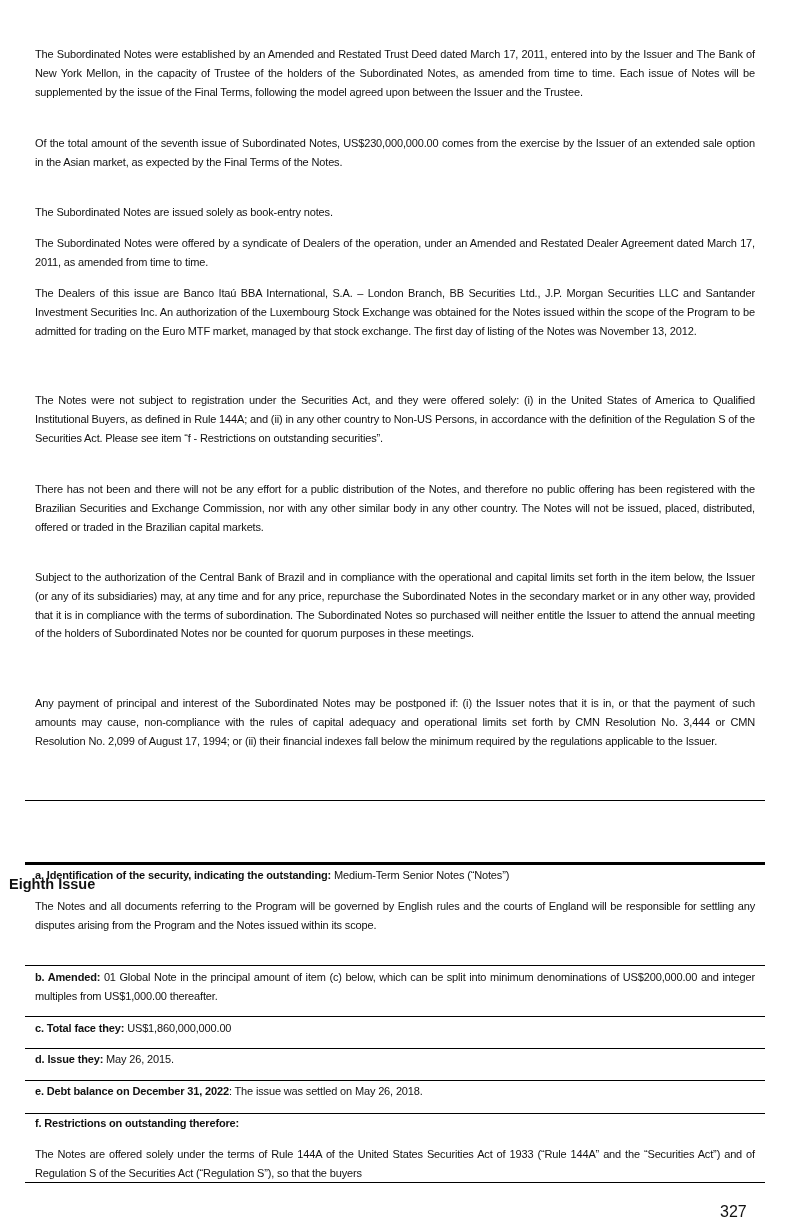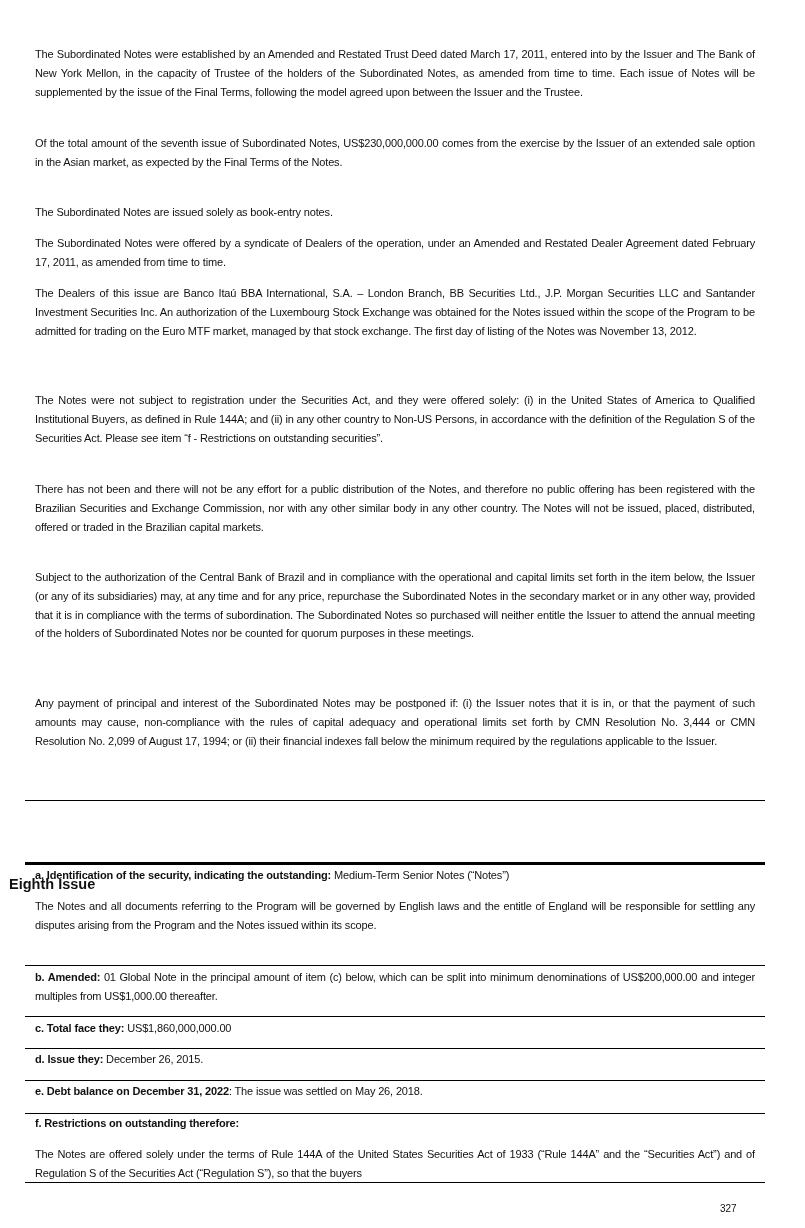--- a/index.html
+++ b/index.html
@@ -3,55 +3,55 @@
   <meta charset="utf-8">
   <style>
     html, body { margin: 0; padding: 0; background: #ffffff; }
     body { width: 805px; height: 1228px; position: relative; overflow: hidden;
       font-family: "Liberation Sans", sans-serif; color: #111; }
     .p { position: absolute; left: 35px; width: 720px; font-size: 11px; line-height: 18.8px;
       text-align: justify; letter-spacing: -0.15px; margin: 0; }
     .b { font-weight: bold; }
     .rule { position: absolute; background: #000; }
     .h { position: absolute; left: 9px; font-size: 14.5px; font-weight: bold; margin: 0; }
-    .pagenum { position: absolute; left: 720px; top: 1203px; font-size: 10px; }
+    .pagenum { position: absolute; left: 720px; top: 1203px; font-size: 16px; }
   </style>
 </head>
 <body>
 
 <p class="p" style="top:45px">The Subordinated Notes were established by an Amended and Restated Trust Deed dated March 17, 2011, entered into by the Issuer and The Bank of New York Mellon, in the capacity of Trustee of the holders of the Subordinated Notes, as amended from time to time. Each issue of Notes will be supplemented by the issue of the Final Terms, following the model agreed upon between the Issuer and the Trustee.</p>
 <p class="p" style="top:134px">Of the total amount of the seventh issue of Subordinated Notes, US$230,000,000.00 comes from the exercise by the Issuer of an extended sale option in the Asian market, as expected by the Final Terms of the Notes.</p>
 <p class="p" style="top:203px">The Subordinated Notes are issued solely as book-entry notes.</p>
-<p class="p" style="top:234px">The Subordinated Notes were offered by a syndicate of Dealers of the operation, under an Amended and Restated Dealer Agreement dated February 17, 2011, as amended from time to time.</p>
+<p class="p" style="top:234px">The Subordinated Notes were offered by a syndicate of Dealers of the operation, under an Amended and Restated Dealer Agreement dated March 17, 2011, as amended from time to time.</p>
 <p class="p" style="top:284px">The Dealers of this issue are Banco Itaú BBA International, S.A. – London Branch, BB Securities Ltd., J.P. Morgan Securities LLC and Santander Investment Securities Inc. An authorization of the Luxembourg Stock Exchange was obtained for the Notes issued within the scope of the Program to be admitted for trading on the Euro MTF market, managed by that stock exchange. The first day of listing of the Notes was November 13, 2012.</p>
 <p class="p" style="top:391px">The Notes were not subject to registration under the Securities Act, and they were offered solely: (i) in the United States of America to Qualified Institutional Buyers, as defined in Rule 144A; and (ii) in any other country to Non-US Persons, in accordance with the definition of the Regulation S of the Securities Act. Please see item “f - Restrictions on outstanding securities”.</p>
 <p class="p" style="top:480px">There has not been and there will not be any effort for a public distribution of the Notes, and therefore no public offering has been registered with the Brazilian Securities and Exchange Commission, nor with any other similar body in any other country. The Notes will not be issued, placed, distributed, offered or traded in the Brazilian capital markets.</p>
 <p class="p" style="top:568px">Subject to the authorization of the Central Bank of Brazil and in compliance with the operational and capital limits set forth in the item below, the Issuer (or any of its subsidiaries) may, at any time and for any price, repurchase the Subordinated Notes in the secondary market or in any other way, provided that it is in compliance with the terms of subordination. The Subordinated Notes so purchased will neither entitle the Issuer to attend the annual meeting of the holders of Subordinated Notes nor be counted for quorum purposes in these meetings.</p>
 <p class="p" style="top:694px">Any payment of principal and interest of the Subordinated Notes may be postponed if: (i) the Issuer notes that it is in, or that the payment of such amounts may cause, non-compliance with the rules of capital adequacy and operational limits set forth by CMN Resolution No. 3,444 or CMN Resolution No. 2,099 of August 17, 1994; or (ii) their financial indexes fall below the minimum required by the regulations applicable to the Issuer.</p>
 
 <div class="rule" style="left:25px; top:800px; width:740px; height:1px;"></div>
 
 <p class="h" style="top:876px">Eighth Issue</p>
 
 <div class="rule" style="left:25px; top:862px; width:740px; height:3px;"></div>
 
 <p class="p" style="top:866px"><span class="b">a. Identification of the security, indicating the outstanding:</span><span> Medium-Term Senior Notes (“Notes”)</span></p>
-<p class="p" style="top:897px">The Notes and all documents referring to the Program will be governed by English laws and the entitle of England will be responsible for settling any disputes arising from the Program and the Notes issued within its scope.</p>
+<p class="p" style="top:897px">The Notes and all documents referring to the Program will be governed by English rules and the courts of England will be responsible for settling any disputes arising from the Program and the Notes issued within its scope.</p>
 
 <div class="rule" style="left:25px; top:965px; width:740px; height:1px;"></div>
 
 <p class="p" style="top:968px"><span class="b">b. Amended:</span><span> 01 Global Note in the principal amount of item (c) below, which can be split into minimum denominations of US$200,000.00 and integer multiples from US$1,000.00 thereafter.</span></p>
 
 <div class="rule" style="left:25px; top:1016px; width:740px; height:1px;"></div>
 
 <p class="p" style="top:1019px"><span class="b">c. Total face they:</span><span> US$1,860,000,000.00</span></p>
 
 <div class="rule" style="left:25px; top:1048px; width:740px; height:1px;"></div>
 
-<p class="p" style="top:1050px"><span class="b">d. Issue they:</span><span> December 26, 2015.</span></p>
+<p class="p" style="top:1050px"><span class="b">d. Issue they:</span><span> May 26, 2015.</span></p>
 
 <div class="rule" style="left:25px; top:1080px; width:740px; height:1px;"></div>
 
 <p class="p" style="top:1082px"><span class="b">e. Debt balance on December 31, 2022</span><span>: The issue was settled on May 26, 2018.</span></p>
 
 <div class="rule" style="left:25px; top:1113px; width:740px; height:1px;"></div>
 
 <p class="p" style="top:1114px"><span class="b">f. Restrictions on outstanding therefore:</span></p>
 <p class="p" style="top:1145px">The Notes are offered solely under the terms of Rule 144A of the United States Securities Act of 1933 (“Rule 144A” and the “Securities Act”) and of Regulation S of the Securities Act (“Regulation S”), so that the buyers</p>
 

